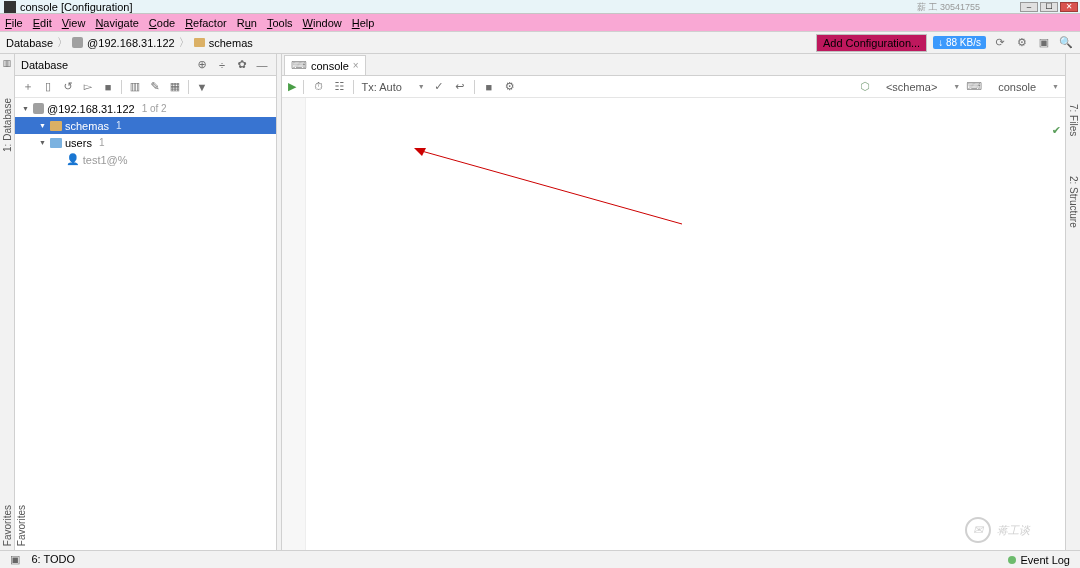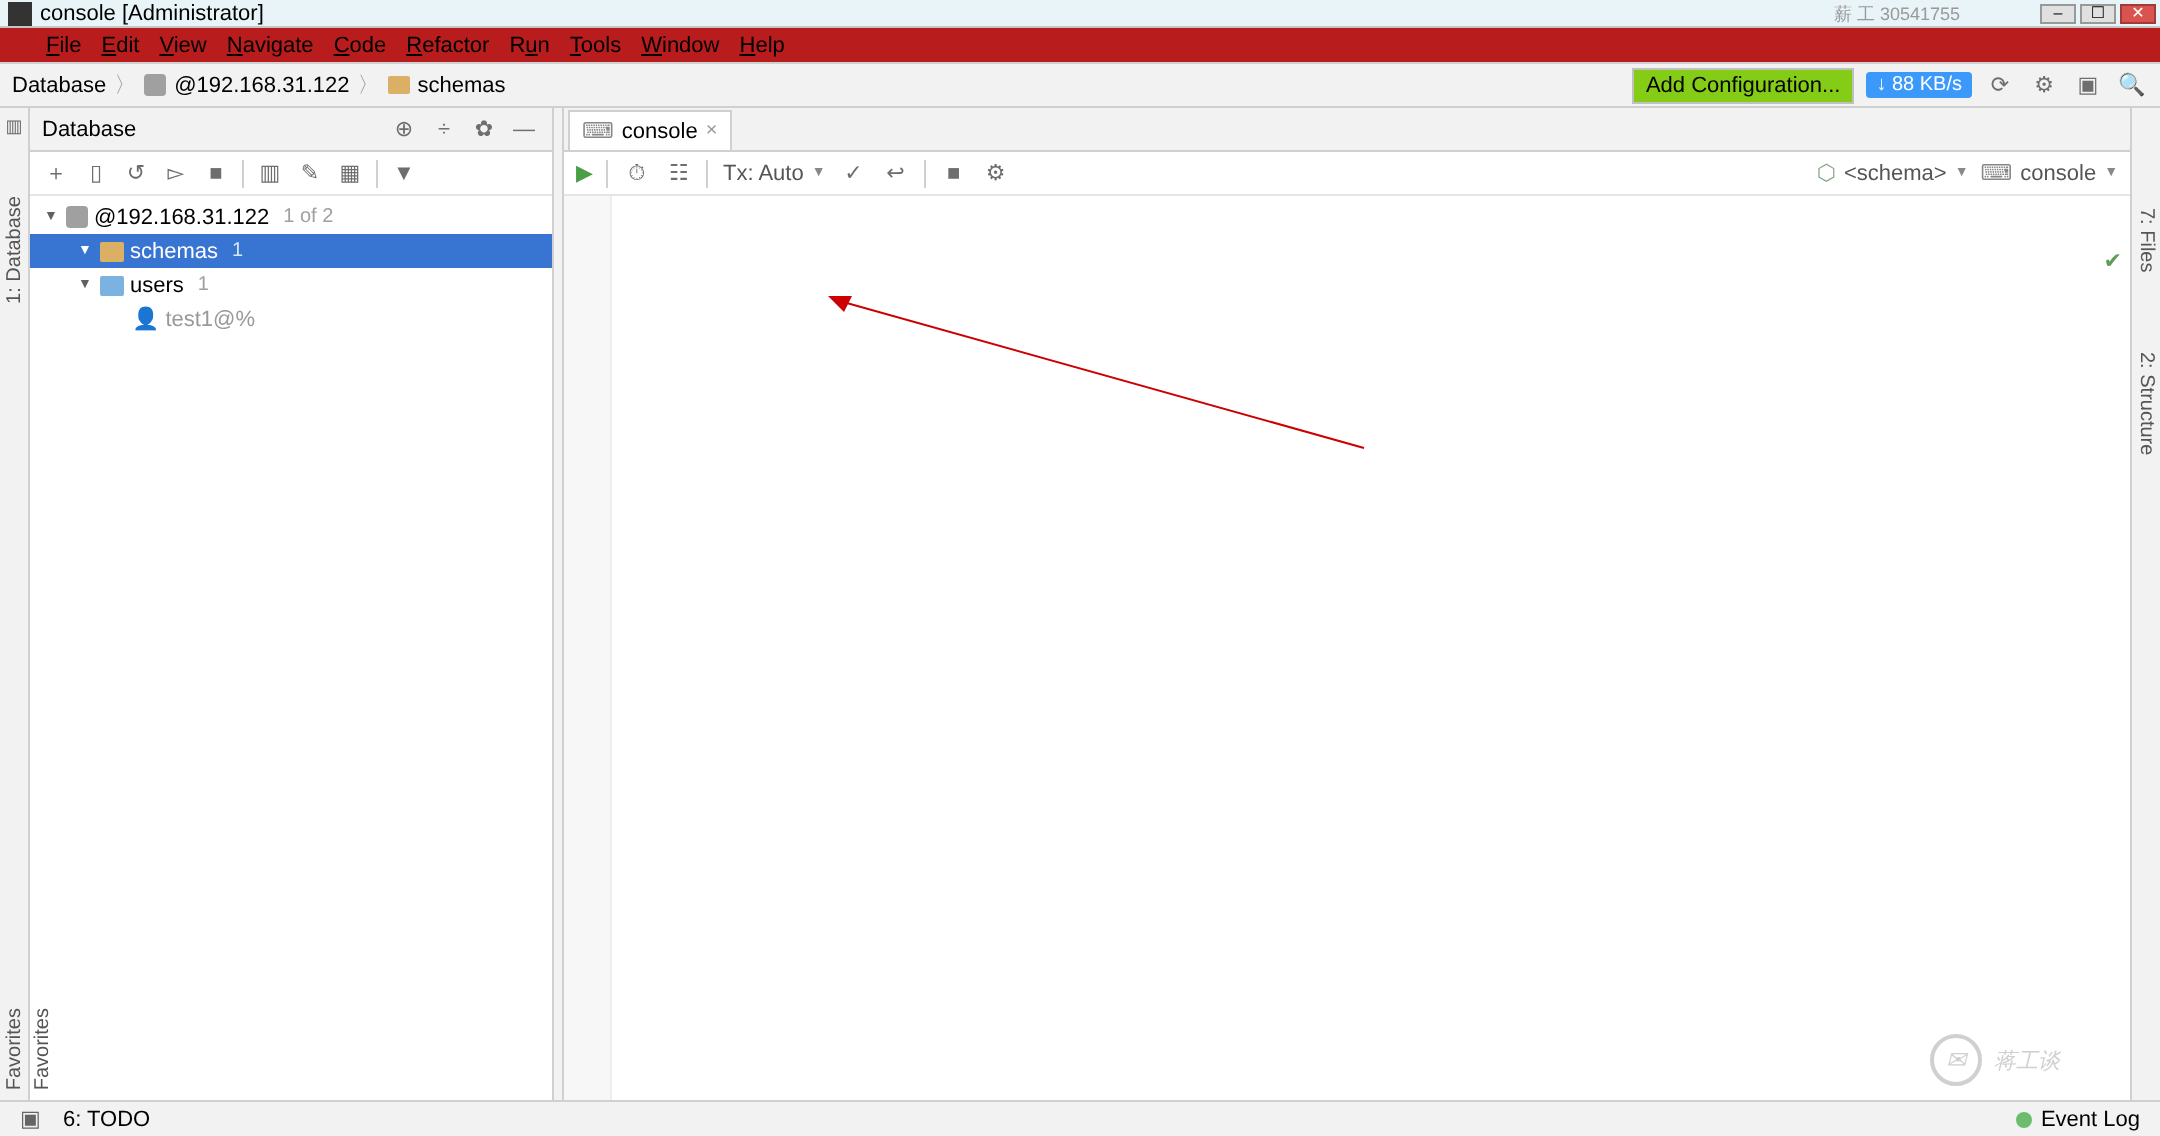--- a/index.html
+++ b/index.html
@@ -5,29 +5,29 @@
 * { margin:0; padding:0; box-sizing:border-box; font-family:"Segoe UI",Arial,sans-serif; font-size:11px; }
 body { width:1080px; height:568px; background:#fff; overflow:hidden; position:relative; }
 .titlebar { height:14px; background:#e8f4f8; display:flex; align-items:center; padding-left:4px; border-bottom:1px solid #c5c5c5;}
 .titlebar .icon-app { width:12px; height:12px; background:#333; margin-right:4px;}
 .win-controls { position:absolute; right:2px; top:2px; display:flex; gap:2px;}
 .win-btn { width:18px; height:10px; border:1px solid #999; font-size:8px; text-align:center; line-height:8px;}
 .win-btn.close { background:#d9534f; color:#fff; border-color:#a03b38;}
 .win-btn.max { background:#e0e0e0;}
 .win-btn.min { background:#e0e0e0;}
 .perf-tag { position:absolute; right:100px; top:1px; font-size:9px; color:#999;}
-.menubar { height:18px; background:#b91c1c; display:flex; align-items:center; padding-left:23px; gap:10px; border-bottom:1px solid #d0d0d0;}
+.menubar { height:18px; background:#f9a8d4; display:flex; align-items:center; padding-left:5px; gap:10px; border-bottom:1px solid #d0d0d0;}
 .menubar span { cursor:default; }
 .menubar span u { text-decoration:underline; }
 .navbar { height:22px; background:#f2f2f2; display:flex; align-items:center; justify-content:space-between; padding:0 6px; border-bottom:1px solid #d0d0d0;}
 .breadcrumb { display:flex; align-items:center; gap:4px; }
 .folder-ico { width:11px; height:9px; background:#dbb065; border-radius:1px; display:inline-block;}
 .crumb-sep { color:#999; }
 .navbar-right { display:flex; align-items:center; gap:6px;}
-.add-config { background:#84cc16; border:1px solid #c0c0c0; padding:2px 6px; }
+.add-config { background:#be185d; border:1px solid #c0c0c0; padding:2px 6px; }
 .blue-pill { background:#3b99fc; color:#fff; padding:1px 5px; border-radius:2px; font-size:10px;}
 .ico-btn { width:16px; height:16px; color:#6e6e6e; display:flex; align-items:center; justify-content:center;}
 .main-area { display:flex; height:calc(100% - 14px - 18px - 22px - 18px);}
 .left-gutter { width:15px; background:#f2f2f2; border-right:1px solid #d0d0d0; display:flex; flex-direction:column; align-items:center; padding-top:4px; gap:30px;}
 .gutter-text { writing-mode:vertical-rl; transform:rotate(180deg); font-size:10px; color:#555;}
 .right-gutter { width:15px; background:#f2f2f2; border-left:1px solid #d0d0d0; display:flex; flex-direction:column; align-items:center; padding-top:50px; gap:40px;}
 .db-panel { width:262px; background:#fff; border-right:1px solid #d0d0d0; display:flex; flex-direction:column;}
 .panel-header { height:22px; background:#f2f2f2; border-bottom:1px solid #d0d0d0; display:flex; align-items:center; justify-content:space-between; padding:0 6px;}
 .panel-header .title { font-weight:normal;}
 .panel-header .tools { display:flex; gap:4px;}
@@ -49,40 +49,40 @@
 .tree-row.sel .count { color:#d8e6f9;}
 .splitter { width:5px; background:#f2f2f2; border-right:1px solid #d0d0d0;}
 .editor-zone { flex:1; display:flex; flex-direction:column; position:relative;}
 .tab-strip { height:22px; background:#f2f2f2; border-bottom:1px solid #d0d0d0; display:flex; align-items:flex-end;}
 .tab { height:20px; background:#fff; border:1px solid #d0d0d0; border-bottom:none; display:flex; align-items:center; gap:4px; padding:0 6px; margin-left:2px;}
 .tab .close-x { color:#999; font-size:10px;}
 .editor-toolbar { height:22px; background:#fff; border-bottom:1px solid #e5e5e5; display:flex; align-items:center; justify-content:space-between; padding:0 6px;}
 .et-left { display:flex; align-items:center; gap:7px;}
 .et-right { display:flex; align-items:center; gap:6px;}
 .play { color:#4a9e47; font-size:11px;}
-.dd { display:flex; align-items:center; gap:4px; color:#555;}
+.dd { display:flex; align-items:center; gap:16px; color:#555;}
 .dd .arrow { font-size:7px; color:#888;}
 .editor-body { flex:1; background:#fff; display:flex;}
 .gutter-num { width:24px; background:#f7f7f7; border-right:1px solid #eee;}
 .arrow-svg { position:absolute; left:130px; top:72px; pointer-events:none;}
 .statusbar { height:18px; background:#f2f2f2; border-top:1px solid #d0d0d0; display:flex; align-items:center; justify-content:space-between; padding:0 10px;}
 .status-right { display:flex; align-items:center; gap:4px;}
 .evt-dot { width:8px; height:8px; background:#6dbb6d; border-radius:50%;}
 .left-gutter .mini-ico { font-size:9px; color:#666;}
 .favorites { position:absolute; left:2px; bottom:20px;}
 .check-mark { position:absolute; right:4px; top:70px; color:#5a9e5a; font-size:11px;}
 .watermark { position:absolute; right:50px; bottom:25px; font-size:22px; color:#d0d0d0; font-style:italic; display:flex; align-items:center; gap:6px;}
 .watermark .ci { width:26px; height:26px; border:2px solid #d0d0d0; border-radius:50%; display:flex; align-items:center; justify-content:center; font-size:12px;}
 </style>
 </head>
 <body>
 
 <div class="titlebar">
   <span class="icon-app"></span>
-  <span>console [Administrator]</span>
+  <span>console [Configuration]</span>
   <span class="perf-tag">薪 工 30541755</span>
   <div class="win-controls">
     <div class="win-btn min">–</div>
     <div class="win-btn max">☐</div>
     <div class="win-btn close">✕</div>
   </div>
 </div>
 
 <div class="menubar">
   <span><u>F</u>ile</span>

